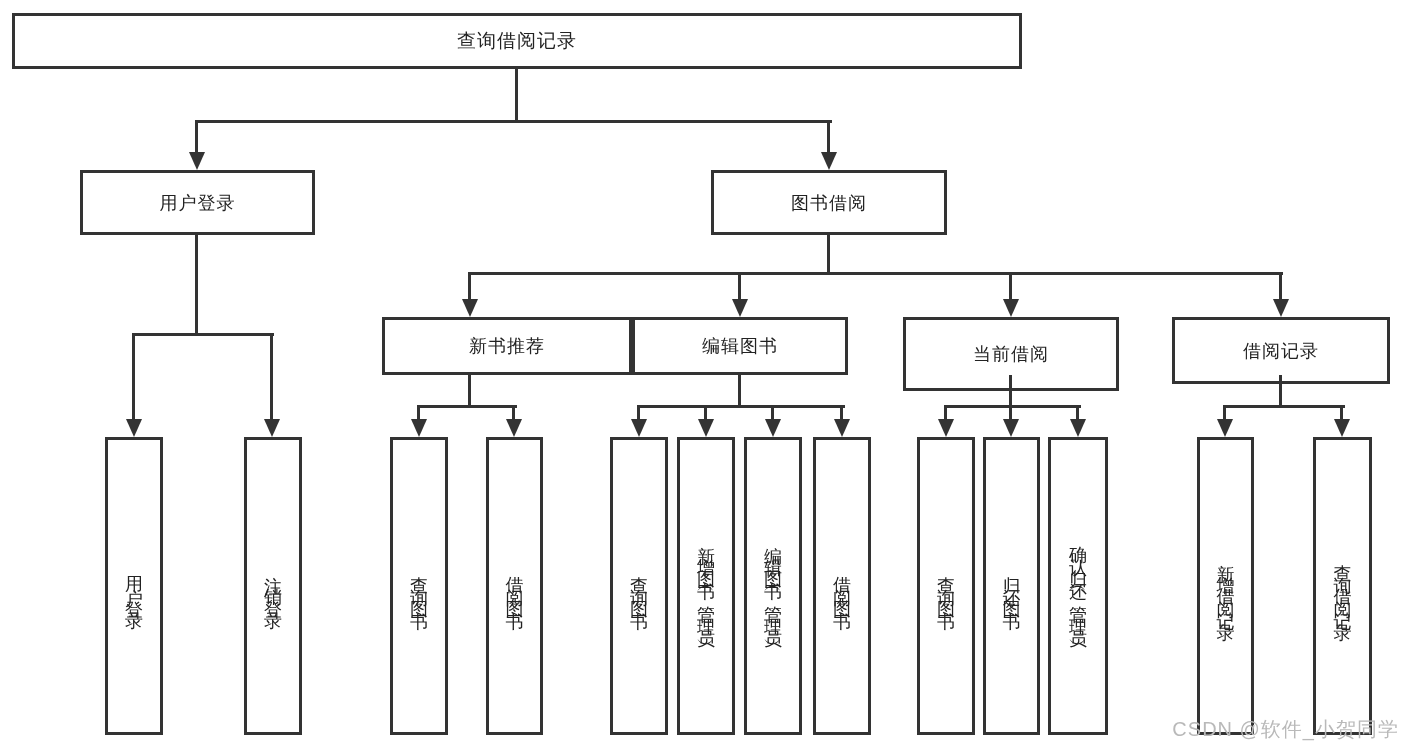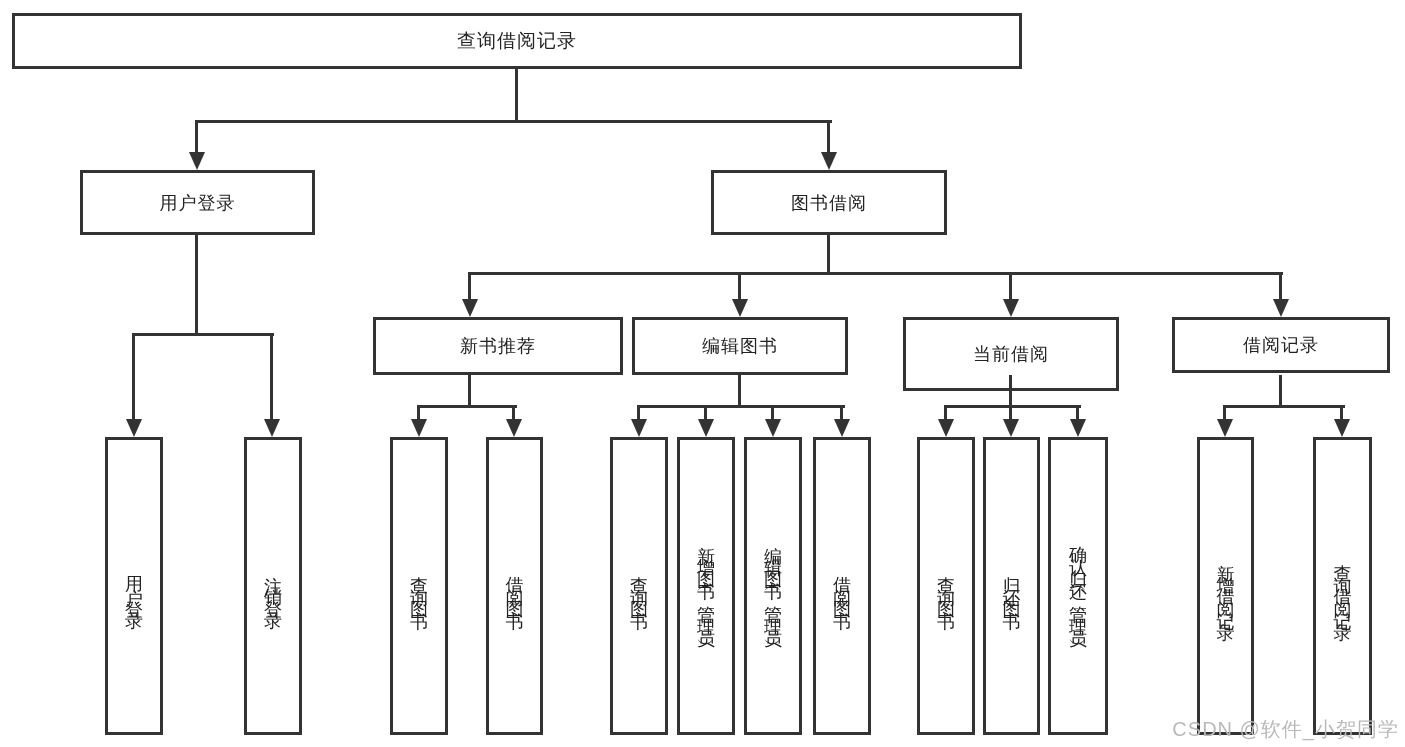--- a/index.html
+++ b/index.html
@@ -59,24 +59,24 @@
   <div class="line" style="left:468px; top:272px; width:815px; height:3px;"></div>
   <div class="line" style="left:468px; top:272px; width:3px; height:29px;"></div>
   <div class="line" style="left:738px; top:272px; width:3px; height:29px;"></div>
   <div class="line" style="left:1009px; top:272px; width:3px; height:29px;"></div>
   <div class="line" style="left:1279px; top:272px; width:3px; height:29px;"></div>
   <div class="arrow" style="left:462px; top:299px;"></div>
   <div class="arrow" style="left:732px; top:299px;"></div>
   <div class="arrow" style="left:1003px; top:299px;"></div>
   <div class="arrow" style="left:1273px; top:299px;"></div>
 
-  <div class="box hbox" style="left:373px; top:317px; width:250px; height:58px;">新书推荐</div>
+  <div class="box hbox" style="left:382px; top:317px; width:250px; height:58px;">新书推荐</div>
   <div class="box hbox" style="left:632px; top:317px; width:216px; height:58px;">编辑图书</div>
   <div class="box hbox" style="left:903px; top:317px; width:216px; height:74px;">当前借阅</div>
-  <div class="box hbox" style="left:1172px; top:317px; width:218px; height:56px;">借阅记录</div>
+  <div class="box hbox" style="left:1172px; top:317px; width:218px; height:67px;">借阅记录</div>
 
   <div class="line" style="left:468px; top:375px; width:3px; height:31px;"></div>
   <div class="line" style="left:738px; top:375px; width:3px; height:31px;"></div>
   <div class="line" style="left:1009px; top:375px; width:3px; height:31px;"></div>
   <div class="line" style="left:1279px; top:375px; width:3px; height:31px;"></div>
 
   <div class="line" style="left:417px; top:405px; width:100px; height:3px;"></div>
   <div class="line" style="left:637px; top:405px; width:208px; height:3px;"></div>
   <div class="line" style="left:944px; top:405px; width:137px; height:3px;"></div>
   <div class="line" style="left:1223px; top:405px; width:122px; height:3px;"></div>

